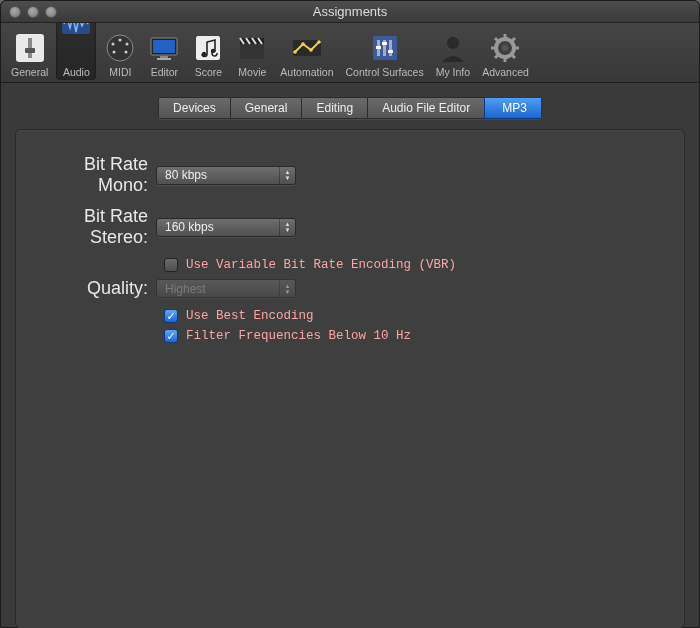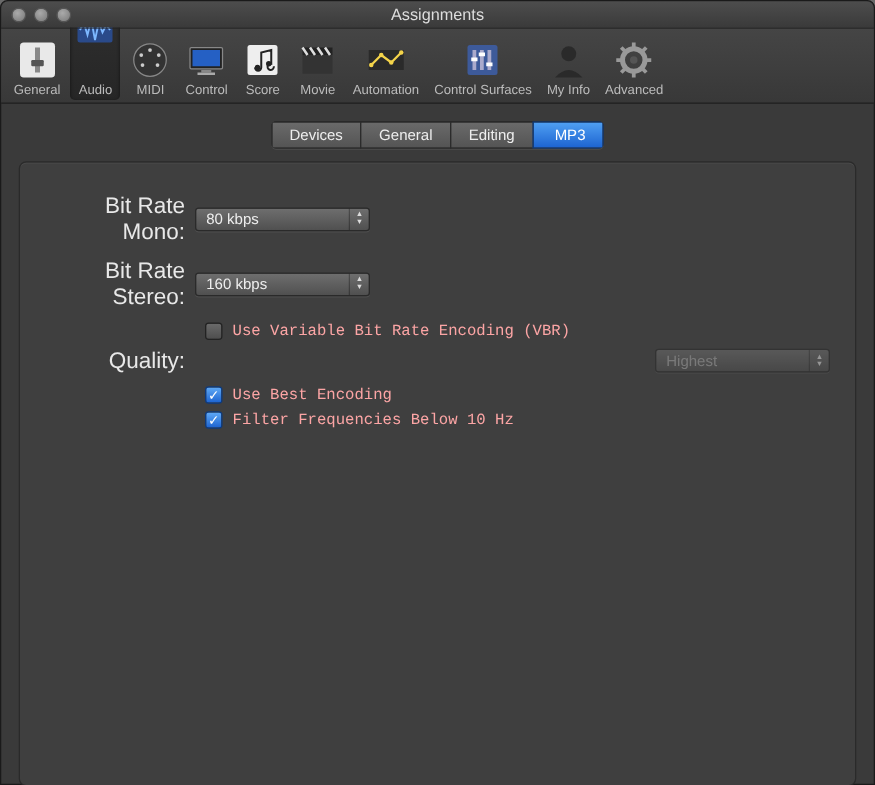--- a/index.html
+++ b/index.html
@@ -80,21 +80,21 @@
     </div>
     <div class="tb-item">
       <div class="tb-icon">
         <svg width="32" height="32">
             <rect x="3" y="6" width="26" height="17" rx="1" fill="#222" stroke="#888"></rect>
             <rect x="5" y="8" width="22" height="13" fill="#2560c4"></rect>
             <rect x="12" y="24" width="8" height="2" fill="#888"></rect>
             <rect x="9" y="26" width="14" height="2" fill="#aaa"></rect>
           </svg>
       </div>
-      <span>Control</span>
+      <span>Editor</span>
     </div>
     <div class="tb-item">
       <div class="tb-icon">
         <svg width="32" height="32">
             <rect x="4" y="4" width="24" height="24" rx="2" fill="#eee"></rect>
             <path d="M10 22 a2.5 2.5 0 1 0 5 0 V10 l8 -2 v11 a2.5 2.5 0 1 0 2 2" stroke="#222" stroke-width="1.6" fill="none"></path>
             <circle cx="12" cy="22" r="2.2" fill="#222"></circle>
             <circle cx="21" cy="19" r="2.2" fill="#222"></circle>
           </svg>
       </div>
@@ -166,20 +166,21 @@
       <span>Advanced</span>
     </div>
   </div>
 
   <div class="body">
     <div class="tabs">
       <div class="seg">
         <button>Devices</button>
         <button>General</button>
         <button>Editing</button>
+        <button>Audio File Editor</button>
         <button class="active">MP3</button>
       </div>
     </div>
 
     <div class="panel">
 
       <div class="row">
         <div class="row-label">Bit Rate Mono:</div>
         <div class="popup">
           <span>80 kbps</span>
@@ -193,21 +194,21 @@
           <span>160 kbps</span>
           <span class="arrows">▲<br>▼</span>
         </div>
       </div>
 
       <div class="check-row">
         <div class="chk unchecked"></div>
         <div class="chk-label">Use Variable Bit Rate Encoding (VBR)</div>
       </div>
 
-      <div class="row" style="margin-top:0;justify-content:space-between;">
+      <div class="row" style="margin-top:0;">
         <div class="row-label">Quality:</div>
         <div class="popup disabled">
           <span>Highest</span>
           <span class="arrows">▲<br>▼</span>
         </div>
       </div>
 
       <div class="check-row">
         <div class="chk checked">✓</div>
         <div class="chk-label">Use Best Encoding</div>

